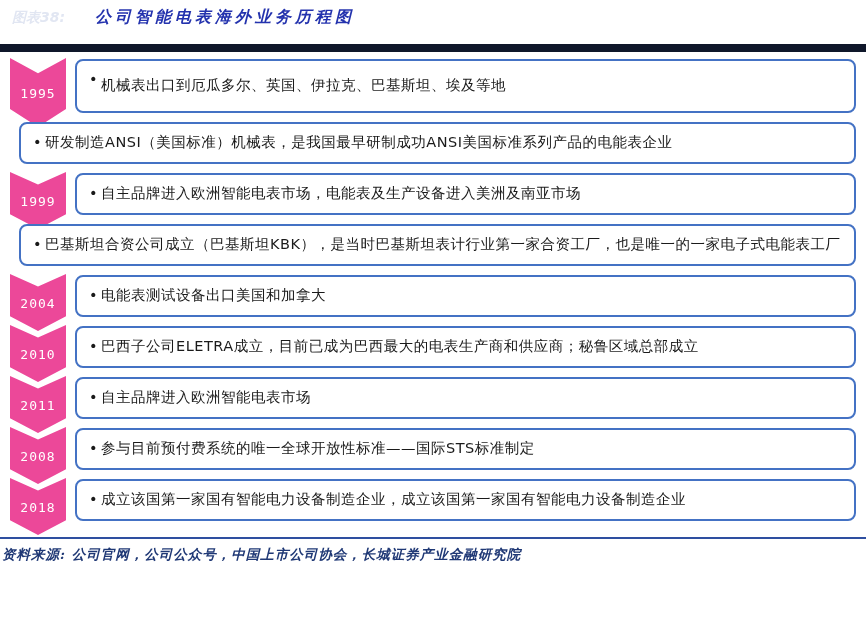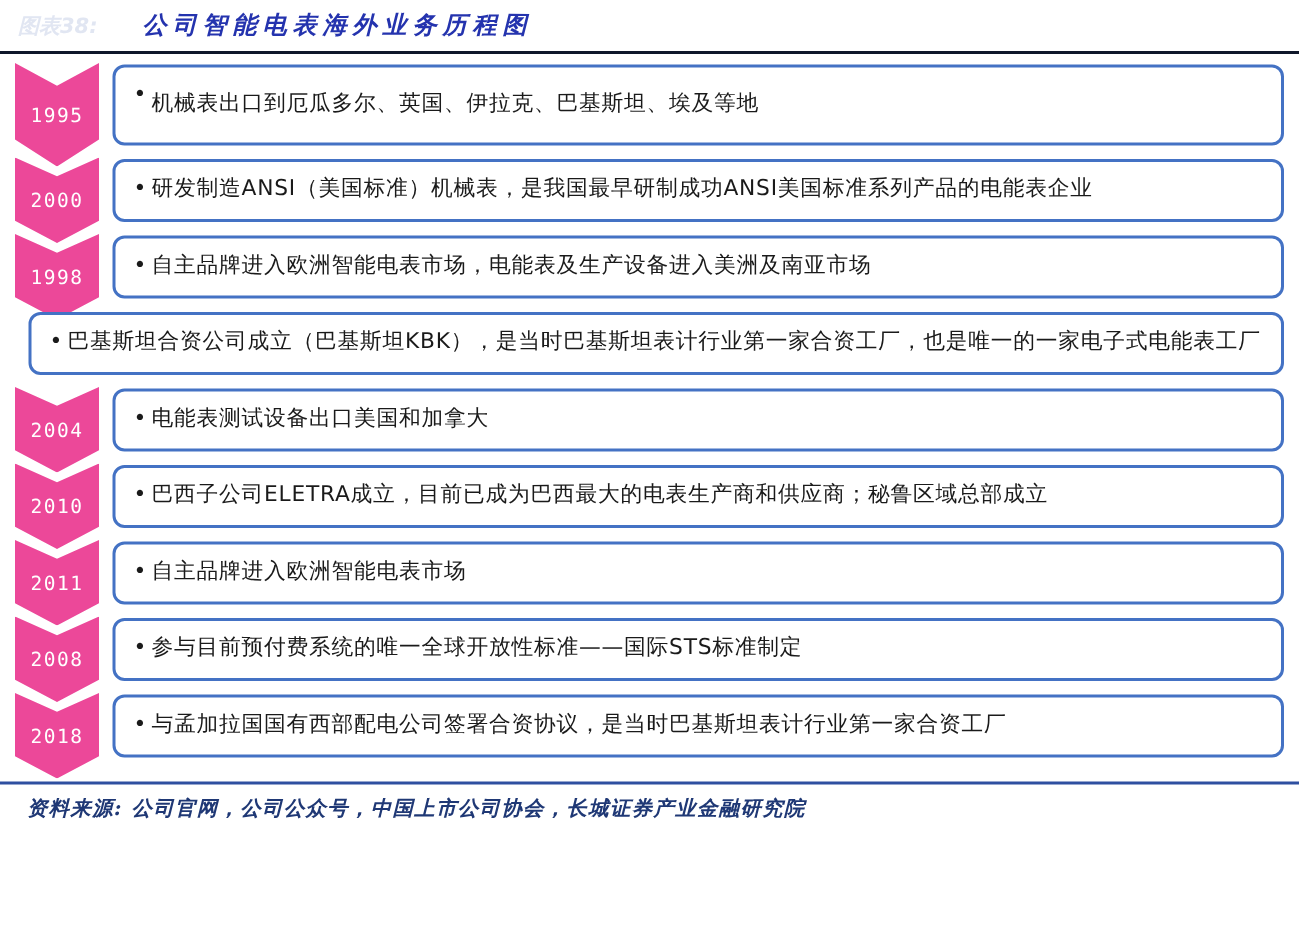--- a/index.html
+++ b/index.html
@@ -4,21 +4,21 @@
 <style>
   * { box-sizing: border-box; }
   html,body { margin:0; padding:0; }
   body {
     width:866px; height:631px;
     background:#ffffff;
     font-family:"DejaVu Sans","Liberation Sans",sans-serif;
     overflow:hidden;
   }
   
-  .header { position:relative; height:36px; border-bottom:2px solid #0f172a; }
+  .header { position:relative; height:52px; border-bottom:8px solid #0f172a; }
   .faint-label {
     position:absolute; left:12px; top:9px;
     font-size:14px; font-style:italic; font-weight:bold;
     color:#c9d2e8; opacity:.55;
   }
   .page-title {
     position:absolute; left:95px; top:7px;
     font-size:16px; font-style:italic; font-weight:bold;
     letter-spacing:4px; color:#2433ae;
     font-family:"DejaVu Serif","Liberation Serif",serif;
@@ -49,21 +49,21 @@
     display:flex; align-items:center;
     font-size:14.5px; color:#1a1a1a; line-height:1.45;
     letter-spacing:0.5px;
   }
   .row-0 .box { min-height:54px; }
   .bullet { margin-right:3px; flex:none; align-self:flex-start; }
   
   .footer {
     margin-top:16px;
     border-top:2px solid #2e4fa0;
-    padding:5px 8px 0 18px;
+    padding:5px 8px 0 2px;
   }
   .source {
     font-size:13.5px; font-style:italic; font-weight:bold;
     color:#1f3875; letter-spacing:1px;
     font-family:"DejaVu Serif","Liberation Serif",serif;
   }
 </style>
 </head>
 <body>
 
@@ -80,35 +80,30 @@
         <span class="year">1995</span>
       </div>
     </div>
     <div class="box">
       <span class="bullet">•</span>
       <span>机械表出口到厄瓜多尔、英国、伊拉克、巴基斯坦、埃及等地</span>
     </div>
   </div>
 
   <div class="row row-1">
-    <div class="chev-wrap">
-      <div class="chev">
-        <span class="year">2000</span>
-      </div>
-    </div>
     <div class="box">
       <span class="bullet">•</span>
       <span>研发制造ANSI（美国标准）机械表，是我国最早研制成功ANSI美国标准系列产品的电能表企业</span>
     </div>
   </div>
 
   <div class="row row-2">
     <div class="chev-wrap">
       <div class="chev">
-        <span class="year">1998</span>
+        <span class="year">1999</span>
       </div>
     </div>
     <div class="box">
       <span class="bullet">•</span>
       <span>自主品牌进入欧洲智能电表市场，电能表及生产设备进入美洲及南亚市场</span>
     </div>
   </div>
 
   <div class="row row-3">
     <div class="box">
@@ -166,21 +161,21 @@
   </div>
 
   <div class="row row-8">
     <div class="chev-wrap">
       <div class="chev">
         <span class="year">2018</span>
       </div>
     </div>
     <div class="box">
       <span class="bullet">•</span>
-      <span>与孟加拉国国有西部配电公司签署合资协议，是当时巴基斯坦表计行业第一家合资工厂</span>
+      <span>成立该国第一家国有智能电力设备制造企业，成立该国第一家国有智能电力设备制造企业</span>
     </div>
   </div>
 
 </div>
 
 <div class="footer">
   <span class="source">资料来源: 公司官网，公司公众号，中国上市公司协会，长城证券产业金融研究院</span>
 </div>
 
 </body></html>

